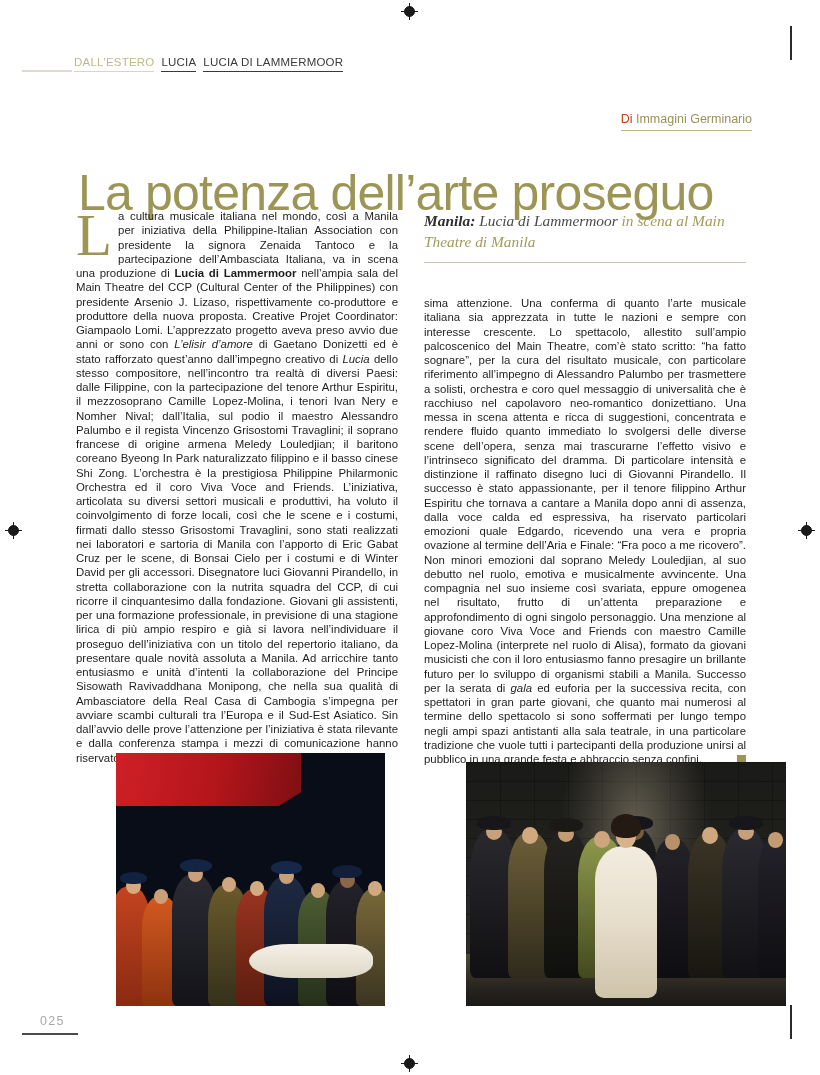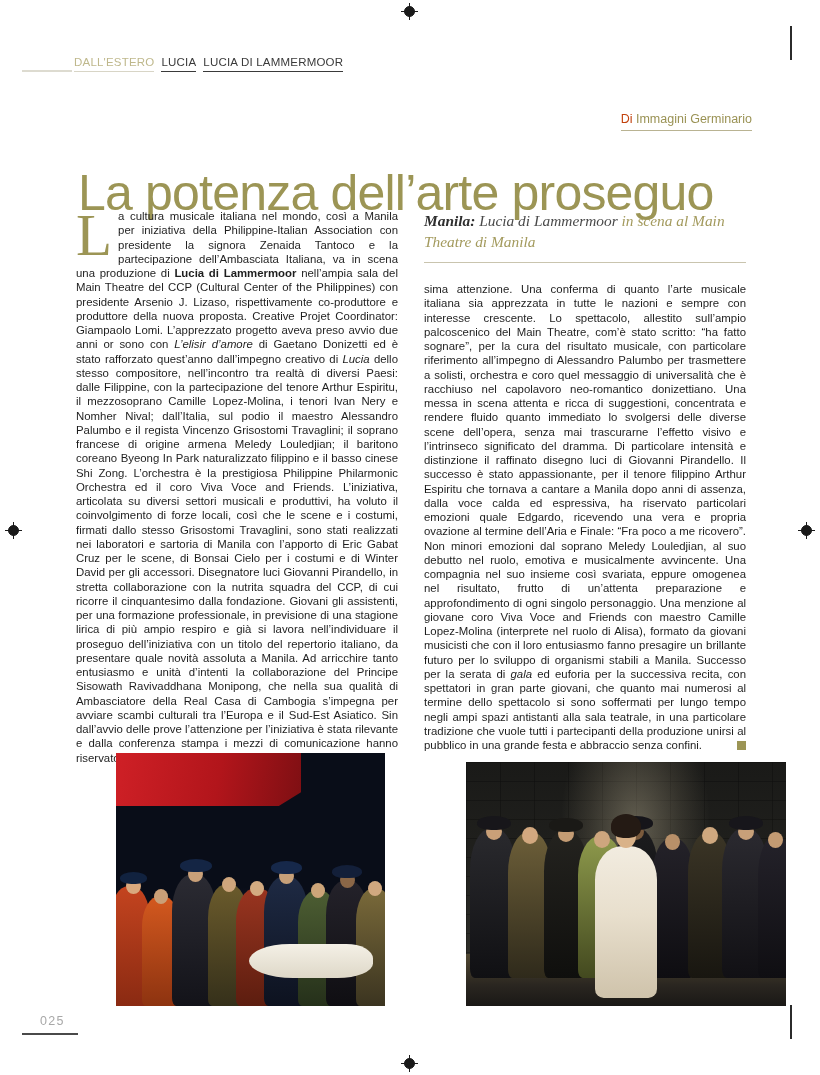--- a/index.html
+++ b/index.html
@@ -143,21 +143,21 @@
     position: absolute;
     width: 322px;
     font-size: 11.4px;
     line-height: 14.25px;
     color: #1e1e1e;
     text-align: justify;
     text-justify: inter-word;
     hyphens: manual;
   }
   .col-left  { left: 76px;  top: 209px; }
-  .col-right { left: 424px; top: 282px; }
+  .col-right { left: 424px; top: 296px; }
 
   .col p { margin: 0; }
 
   .dropcap {
     float: left;
     font-family: "Liberation Serif", serif;
     font-size: 59px;
     line-height: 47px;
     color: #9c9555;
     padding: 2px 6px 0 0;

